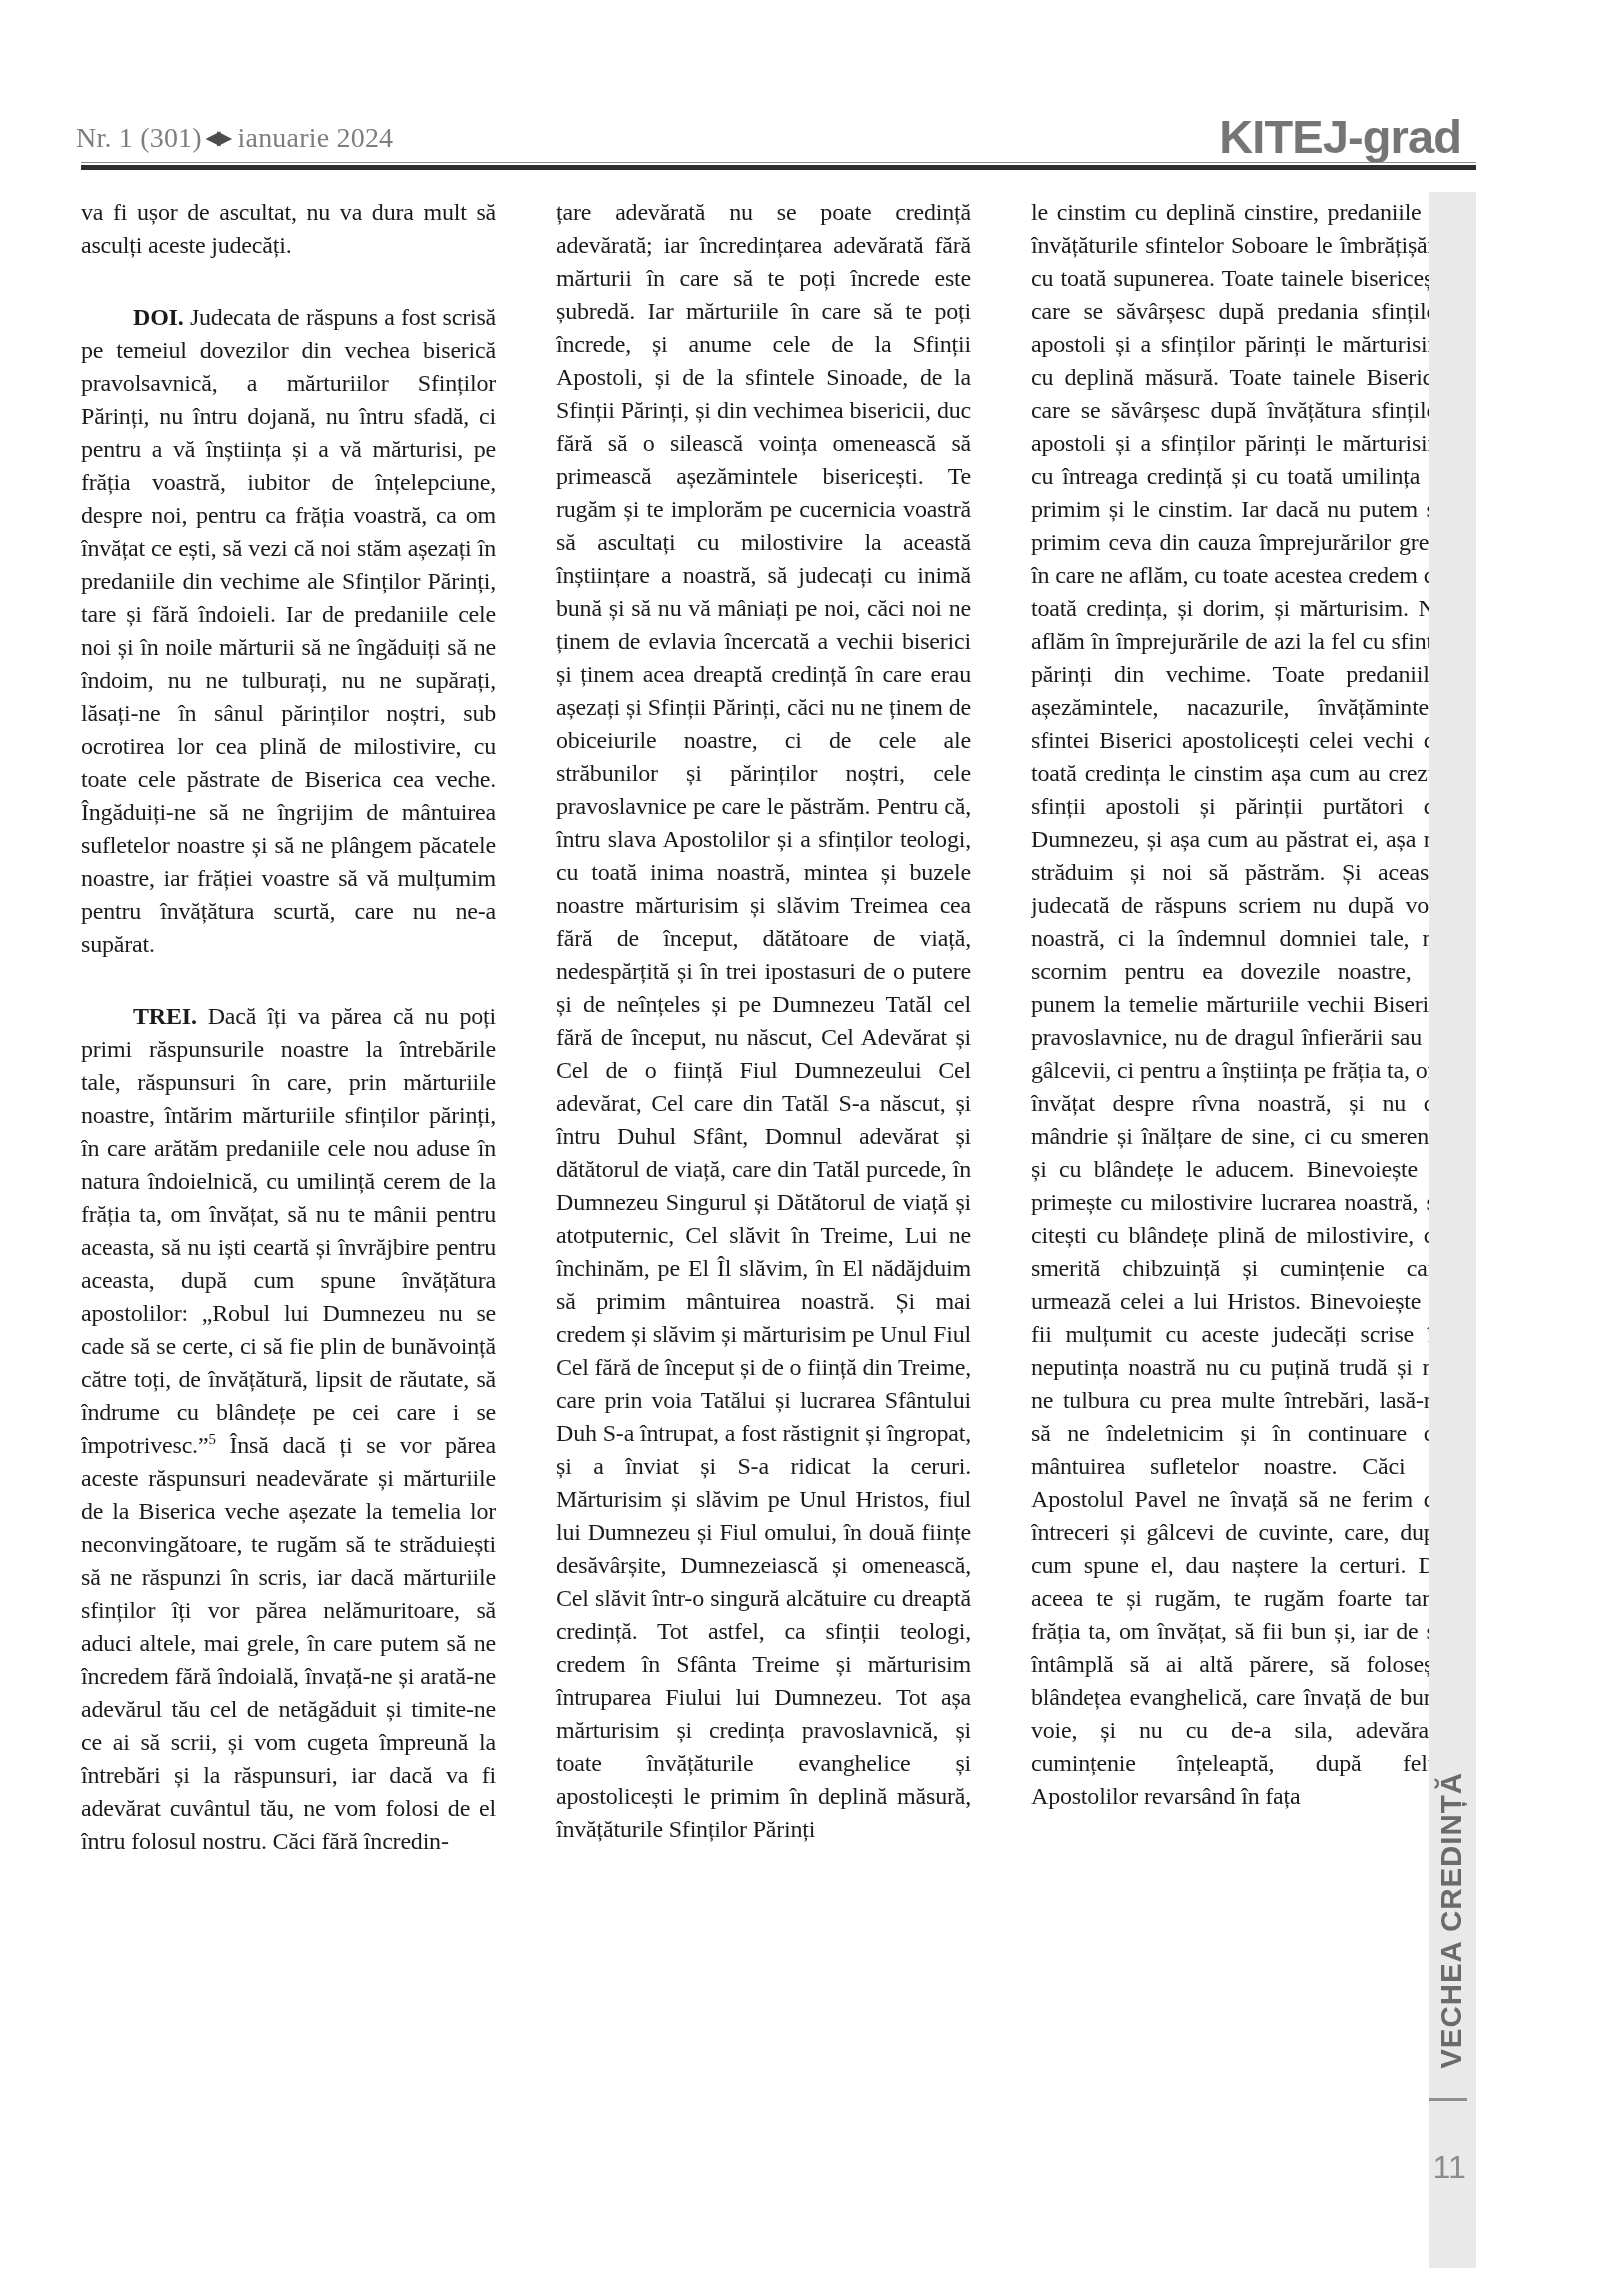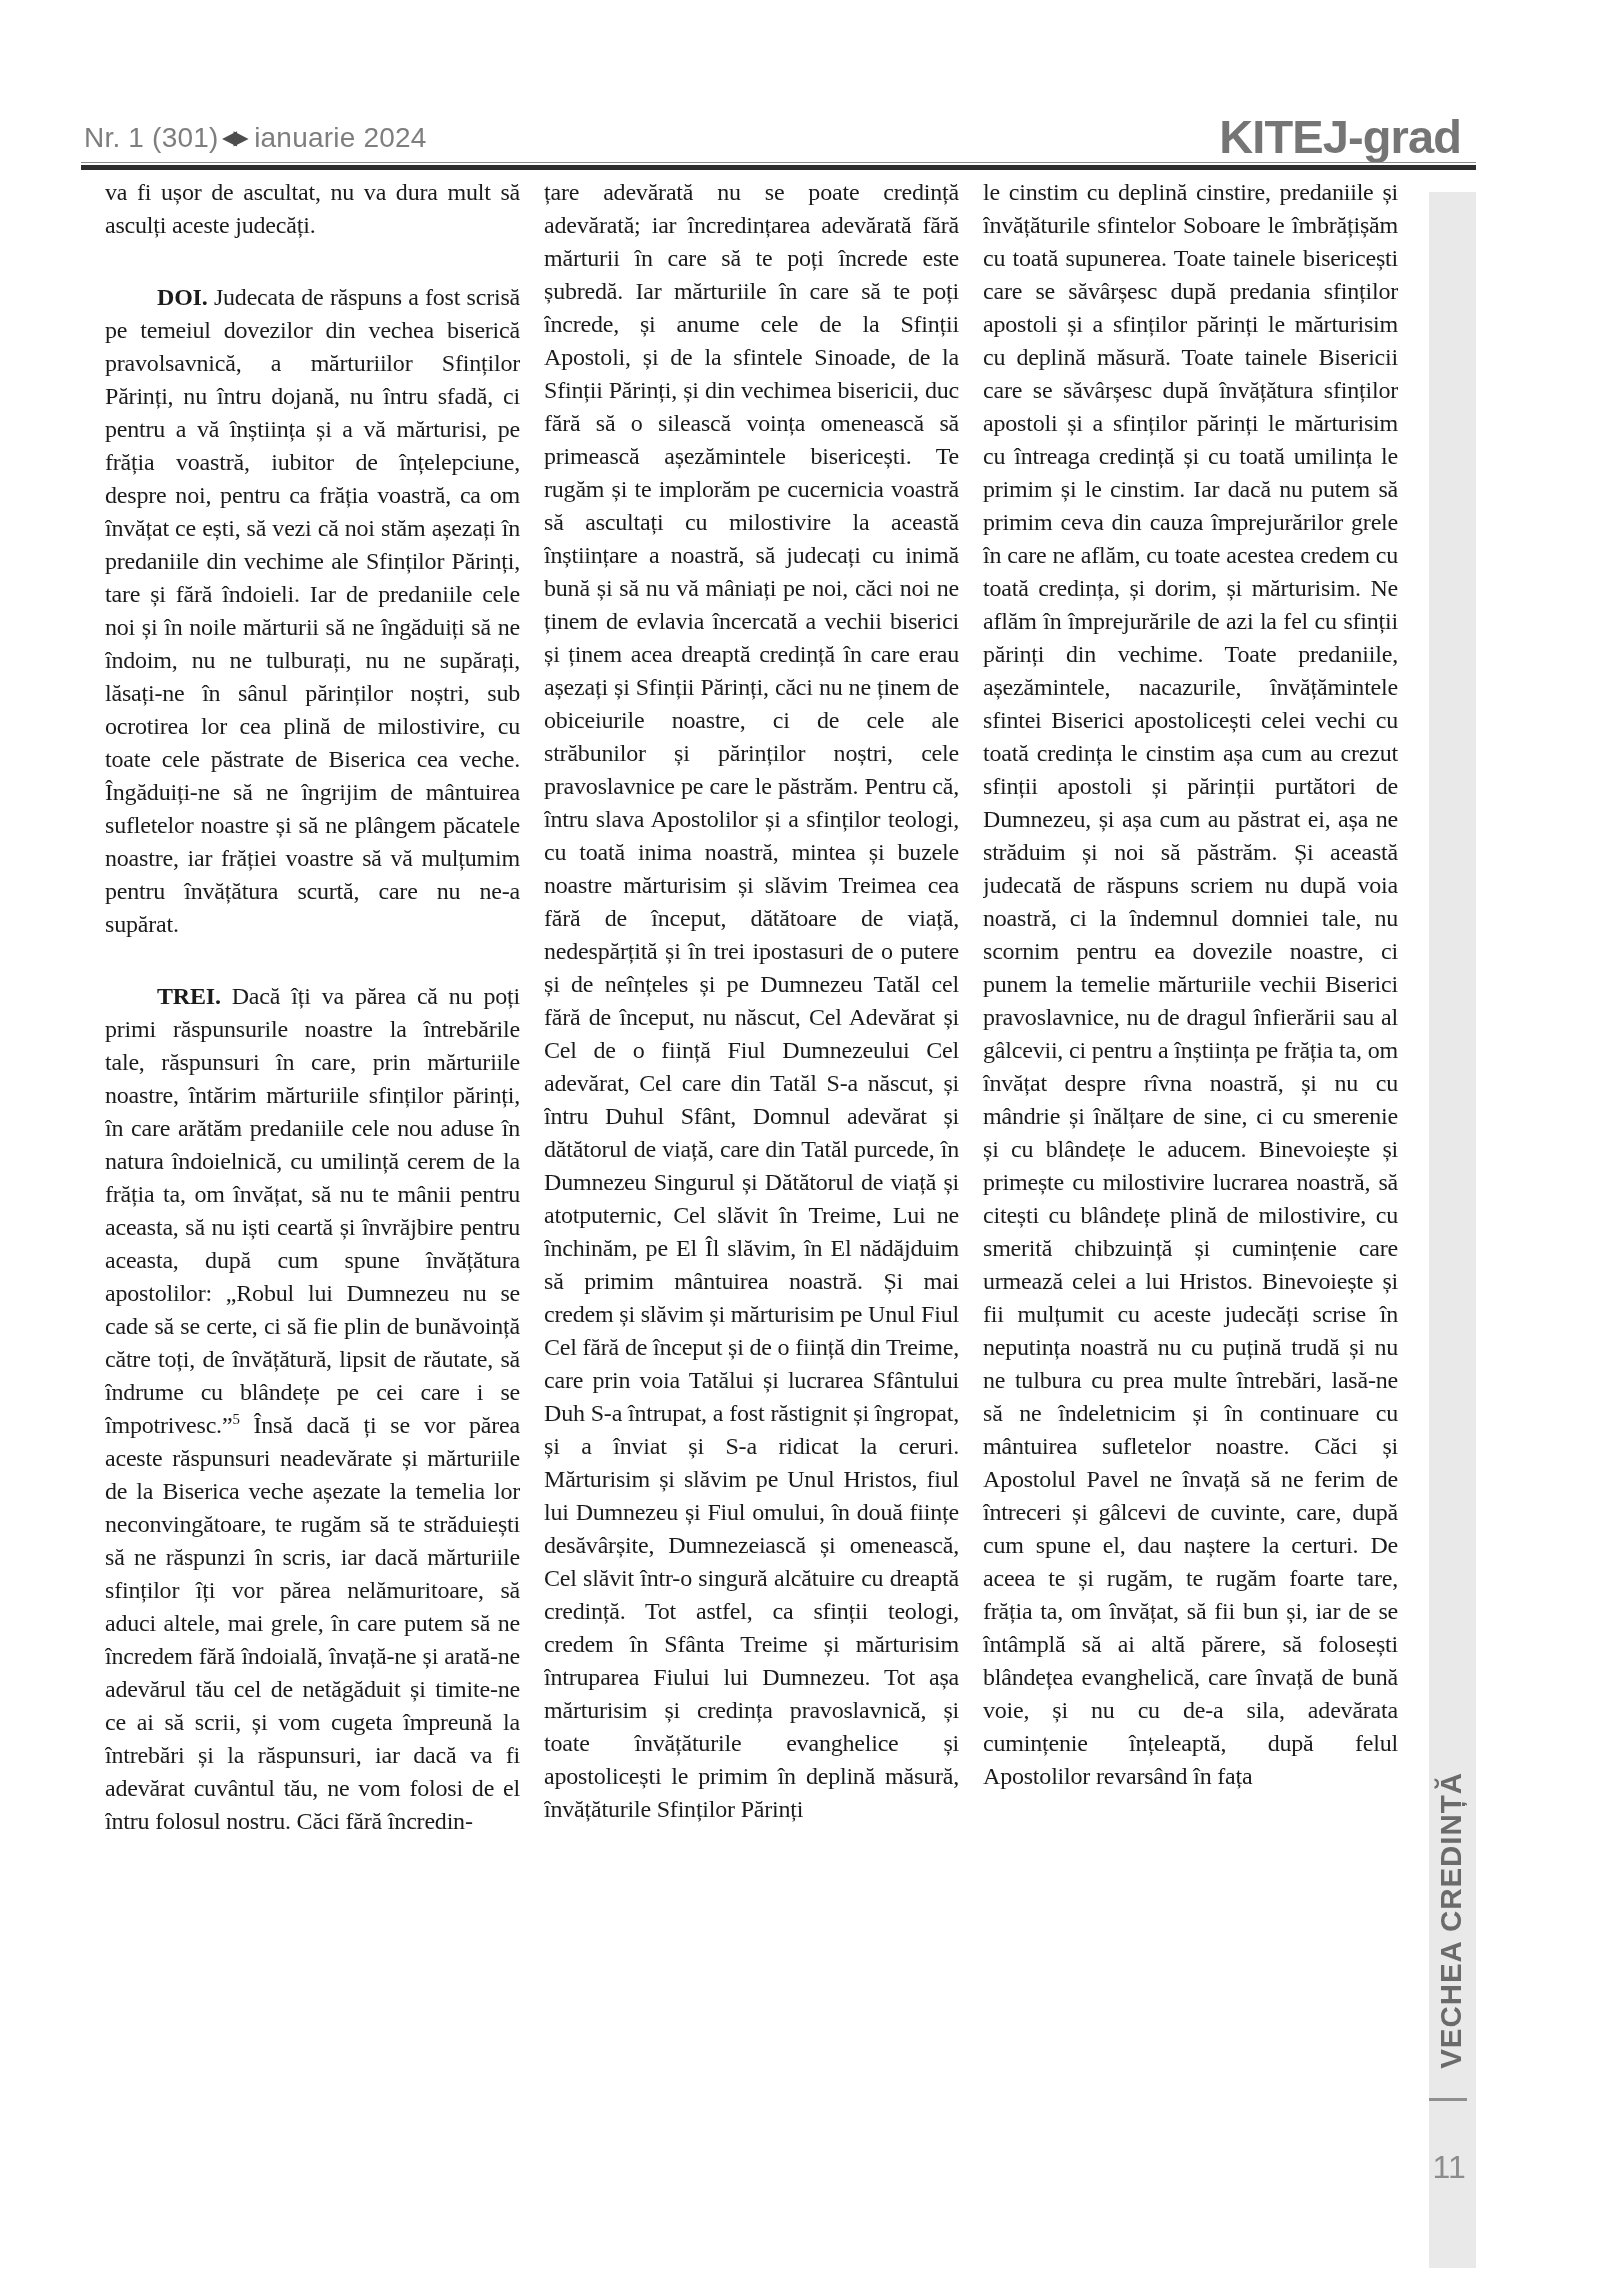--- a/index.html
+++ b/index.html
@@ -5,22 +5,22 @@
   html, body { margin: 0; padding: 0; }
   body {
     width: 1621px; height: 2293px;
     position: relative;
     background: #ffffff;
     font-family: "Liberation Serif", serif;
     overflow: hidden;
   }
   
   .issue-line {
-    position: absolute; left: 84px; top: 122px;
-    font-family: Liberation Sans, sans-serif;
+    position: absolute; left: 76px; top: 122px;
+    font-family: Liberation Serif, serif;
     font-size: 28px; color: #7e7e7e; letter-spacing: 0.2px;
     white-space: nowrap;
   }
   .issue-line .sep {
     color: #4d4d4d; font-size: 19.7px;
     letter-spacing: -3.6px; margin: 0 9px 0 3.6px;
     position: relative; top: -2.7px;
   }
   .masthead {
     position: absolute; right: 160px; top: 109px;
@@ -29,23 +29,23 @@
     letter-spacing: -0.9px;
   }
   .rule {
     position: absolute; left: 81px; top: 162px; width: 1395px; height: 0;
     border-top: 1.8px solid #8a8a8a;
     border-bottom: 5.4px solid #2e2e2e;
     padding-top: 1.8px;
   }
   
   .columns {
-    position: absolute; left: 81px; top: 176px;
+    position: absolute; left: 81px; top: 196px;
     width: 1343px; height: 1984px;
-    display: flex; gap: 24px; margin-left: 24px;
+    display: flex; gap: 60px;
   }
   .col {
     flex: 0 0 415px; width: 415px; height: 1984px;
     overflow: hidden;
     font-size: 24px; line-height: 33px;
     color: #1b1b1b;
     text-align: justify;
     letter-spacing: -0.2px;
   }
   .col p { margin: 0; }

